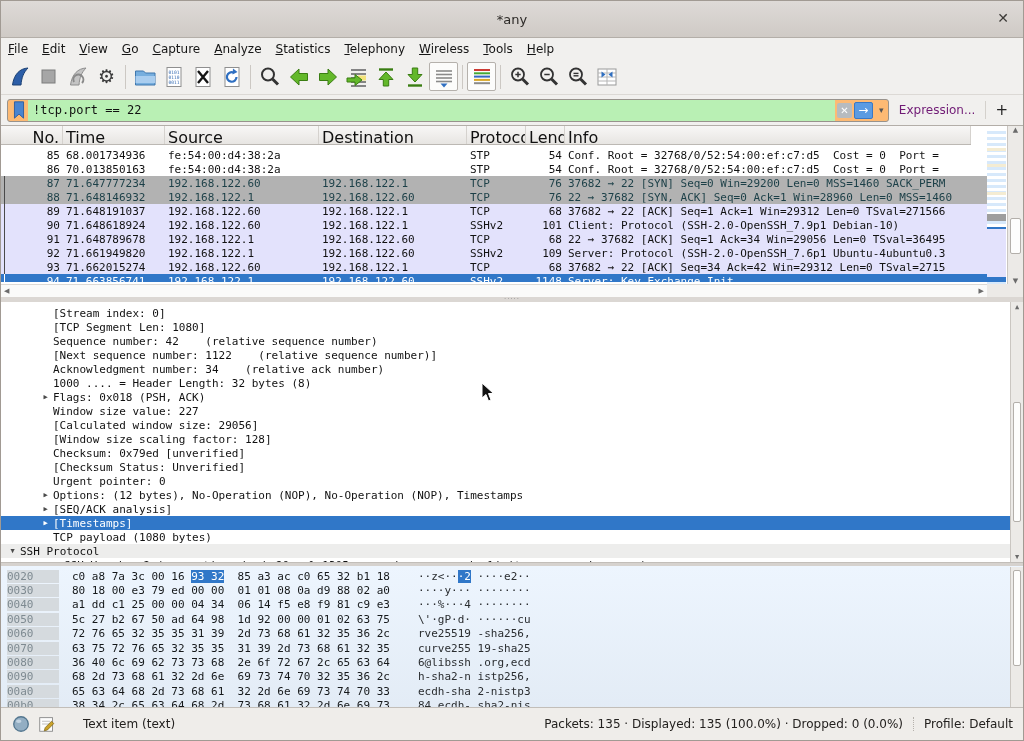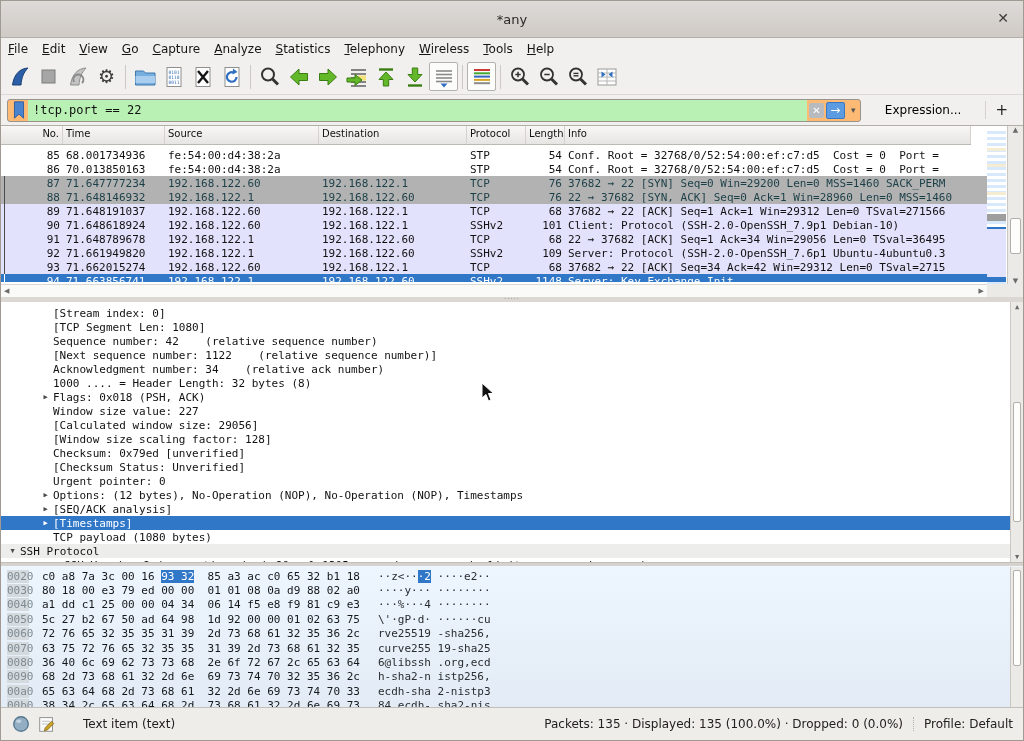--- a/index.html
+++ b/index.html
@@ -25,26 +25,26 @@
 .gear{font-size:19px;color:#3a3a3a;line-height:1}
 
 
 .filterbar{position:absolute;top:94px;height:30px;width:100%;background:var(--chrome,#f1f0ee);display:flex;align-items:center;padding:0 6px}
 .filterbox{flex:1;height:23px;background:#fdba74;border:1px solid #98938d;border-radius:3px;display:flex;align-items:center;overflow:hidden;padding-left:2px}
 .fbookmark{width:18px;height:20px;flex:0 0 auto}
 .finput{flex:1;height:100%;background:var(--filter_green,#b9f0b4);display:flex;align-items:center;padding-left:5px;font-family:"DejaVu Sans Mono",monospace;font-size:12px;color:#111}
 .fclear{width:15px;height:15px;background:#b7bbbf;color:#fff;font-size:10px;display:flex;align-items:center;justify-content:center;border-radius:2px;margin:0 2px;flex:0 0 auto}
 .fapply{width:19px;height:17px;background:#5b9be2;border:1px solid #3a78c4;border-radius:2px;color:#fff;font-size:12px;line-height:15px;text-align:center;margin-right:2px;flex:0 0 auto}
 .fcaret{width:13px;font-size:9px;color:#555;text-align:center;flex:0 0 auto}
-.fexpr{font-size:12px;color:#000000;padding:0 24px;white-space:nowrap}
+.fexpr{font-size:12px;color:#701a75;padding:0 10px;white-space:nowrap}
 .fplus{font-size:15px;color:#222;padding:0 9px;border-left:1px solid #d4d1cc}
 
 
 .plist{position:absolute;top:124px;height:172px;width:100%;background:#fff;border-top:1px solid #b3aea8}
-.phead{display:flex;height:19px;margin-right:52px;background:linear-gradient(#f8f7f6,#e7e5e2);border-bottom:1px solid #bcb8b3;font-size:10px;color:#111}
+.phead{display:flex;height:19px;margin-right:52px;background:linear-gradient(#f8f7f6,#e7e5e2);border-bottom:1px solid #bcb8b3;font-size:16px;color:#111}
 .phead .c{border-right:1px solid #d5d2ce;padding:2px 3px;overflow:hidden;white-space:nowrap}
 .pbody{margin-right:36px;padding-top:3px;overflow:hidden;height:137px}
 .prow{display:flex;height:14px;font-family:"DejaVu Sans Mono",monospace;font-size:11px;white-space:pre;color:#111;position:relative}
 .prow .c,.phead .c{flex:0 0 auto}
 .c-no{width:62px;text-align:right}
 .c-time{width:102px}
 .c-src{width:154px}
 .c-dst{width:148px}
 .c-proto{width:59px}
 .c-len{width:39px;text-align:right}
@@ -82,23 +82,23 @@
 .ind3{padding-left:48px}
 .dline.sel{background:var(--accent,#3077c8);color:#fff}
 .dline.sel .arr{color:#fff}
 .dline.shade{background:#ededec}
 .dsb{position:absolute;top:0;right:0;bottom:0;width:13px;background:#eceae7;border-left:1px solid #cac6c1;display:flex;flex-direction:column;align-items:center;justify-content:space-between;font-size:7px;color:#6b6b6b;padding:1px 0}
 .dsb .thumb{position:absolute;left:2px;right:2px;top:100px;height:120px;border:1px solid #b3afaa;background:#fdfdfc;border-radius:2px}
 
 
 .hexpane{position:absolute;top:565px;height:153px;width:100%;background:linear-gradient(var(--hex_top,#edf5fe),var(--hex_bottom,#e2ebf5));font-family:"DejaVu Sans Mono",monospace;font-size:11px;padding-top:3px;overflow:hidden}
 .hrow{height:14.4px;display:flex;white-space:pre;align-items:center}
-.hoff{width:22px;margin-left:6px;background:#d5dade;color:#7e8a91;text-align:center;flex:0 0 auto}
+.hoff{width:52px;margin-left:6px;background:#d5dade;color:#7e8a91;text-align:left;flex:0 0 auto}
 .hhex{margin-left:13px;width:332px;color:#15181a;flex:0 0 auto;overflow:hidden}
-.hascii{margin-left:4px;color:#2a2d30}
+.hascii{margin-left:14px;color:#2a2d30}
 .hl{background:var(--accent,#3077c8);color:#fff}
 .hl:empty{background:none}
 .hsb{position:absolute;top:566px;right:0;width:13px;height:152px;background:#eceae7;border-left:1px solid #cac6c1;font-size:7px;color:#6b6b6b}
 .hsb .thumb{position:absolute;left:2px;right:2px;top:3px;height:96px;border:1px solid #b3afaa;background:#fdfdfc;border-radius:2px}
 .hsb .dn{position:absolute;bottom:1px;left:0;right:0;text-align:center}
 
 
 .statusbar{position:absolute;bottom:0;height:23px;width:100%;background:#efedea;border-top:1px solid #c2beb9;display:flex;align-items:center;font-size:12px;color:#23211f;padding:16px 10px}
 .sico{width:20px;height:20px;margin-right:6px;flex:0 0 auto}
 .sleft{margin-left:20px}

